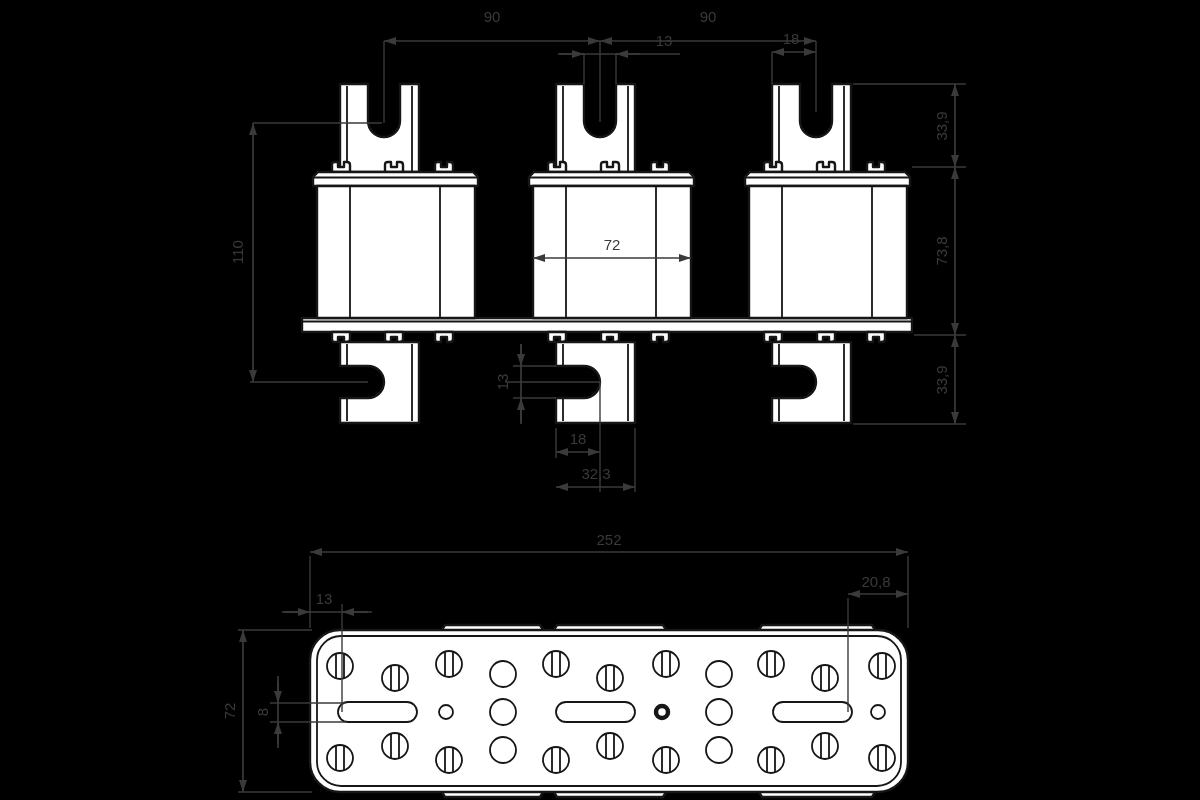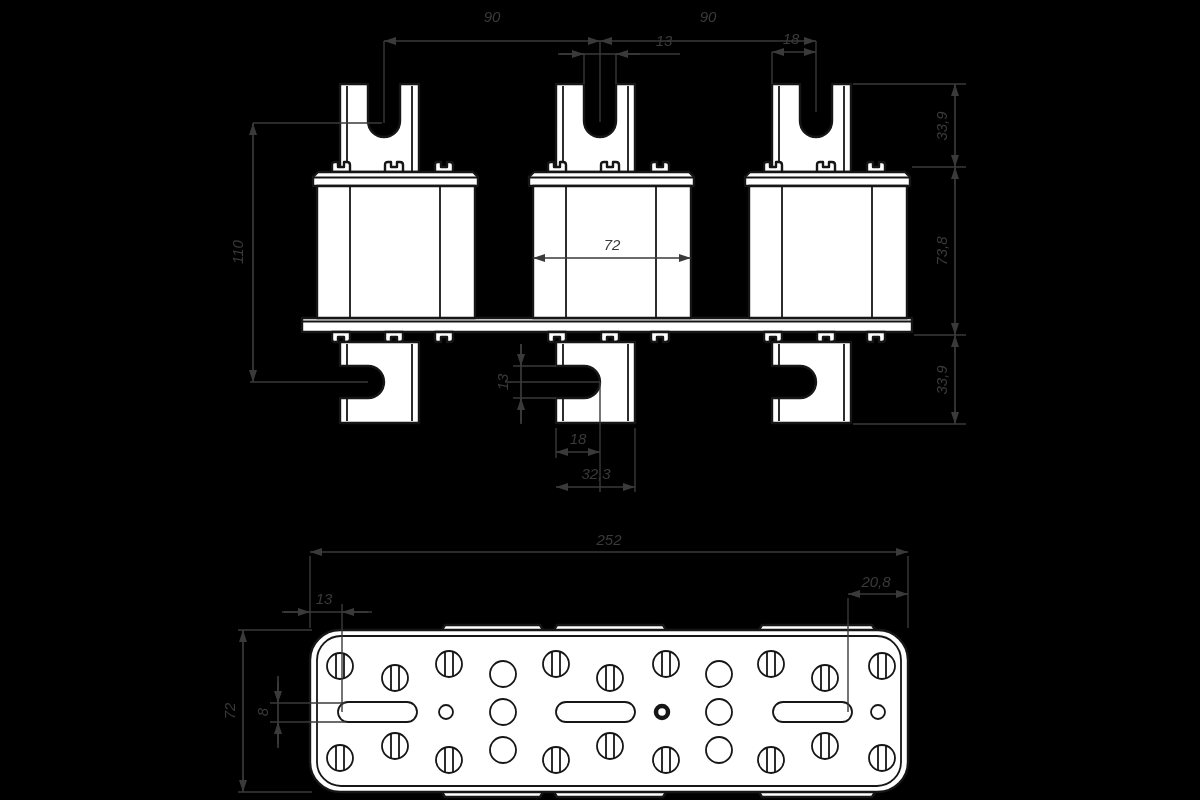--- a/index.html
+++ b/index.html
@@ -2,21 +2,21 @@
 <html style="--background: #000000; --dimension-ink: #3a3a3a; --part-outline: #161616; --part-fill: #ffffff;"><head>
 <meta charset="utf-8">
 <style>
   :root{
     --background:#000000;
     --dimension-ink:#3a3a3a;
     --part-outline:#161616;
     --part-fill:#ffffff;
   }
   html,body{margin:0;padding:0;background:var(--background);}
-  .stage{width:1196px;height:800px;position:relative;background:var(--background);overflow:hidden;font-style:italic;}
+  .stage{width:1196px;height:800px;position:relative;background:var(--background);overflow:hidden;}
   svg{display:block;}
   .outline{fill:var(--part-fill);stroke:var(--part-outline);stroke-width:2.4;stroke-linejoin:round;}
   .detail{fill:none;stroke:var(--part-outline);stroke-width:1.8;}
   .hole{fill:var(--part-fill);stroke:var(--part-outline);stroke-width:1.8;}
   .dim{fill:none;stroke:var(--dimension-ink);stroke-width:1.7;}
   .thin{fill:none;stroke:var(--dimension-ink);stroke-width:1.4;}
   text.dimlabel{fill:var(--dimension-ink);font-family:"Liberation Sans",sans-serif;font-size:15px;text-anchor:middle;}
 </style>
 </head>
 <body>

